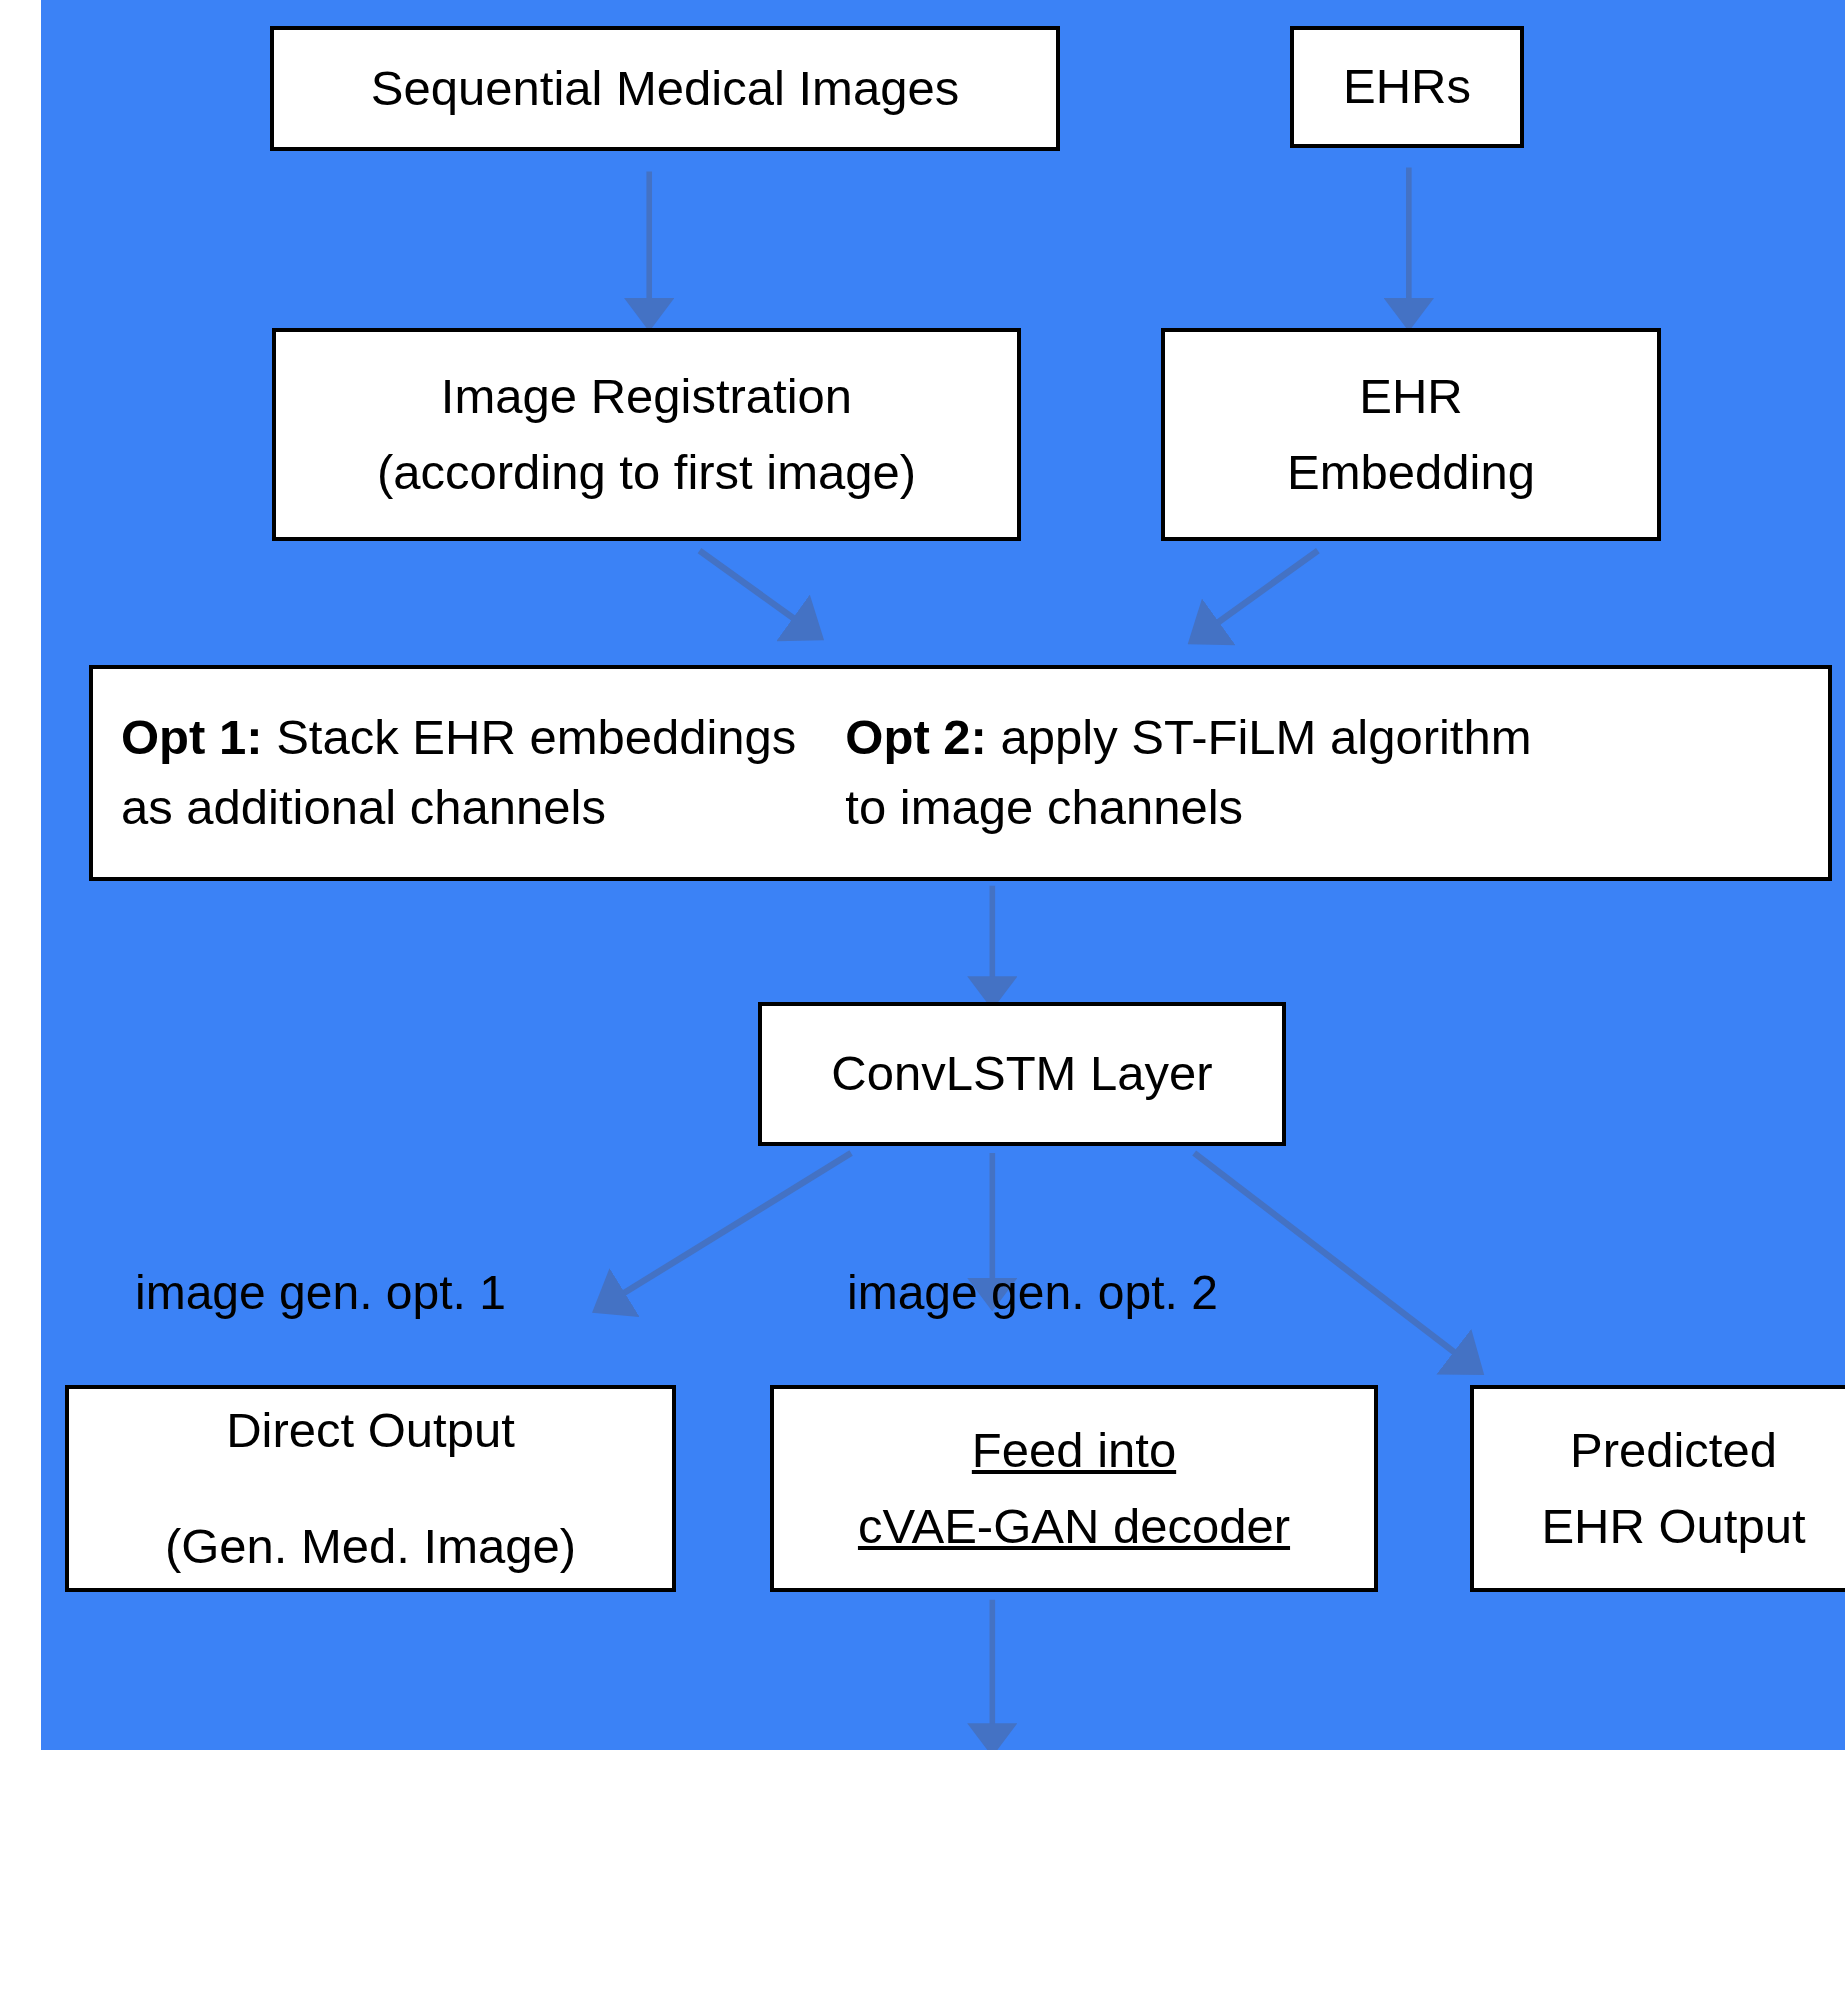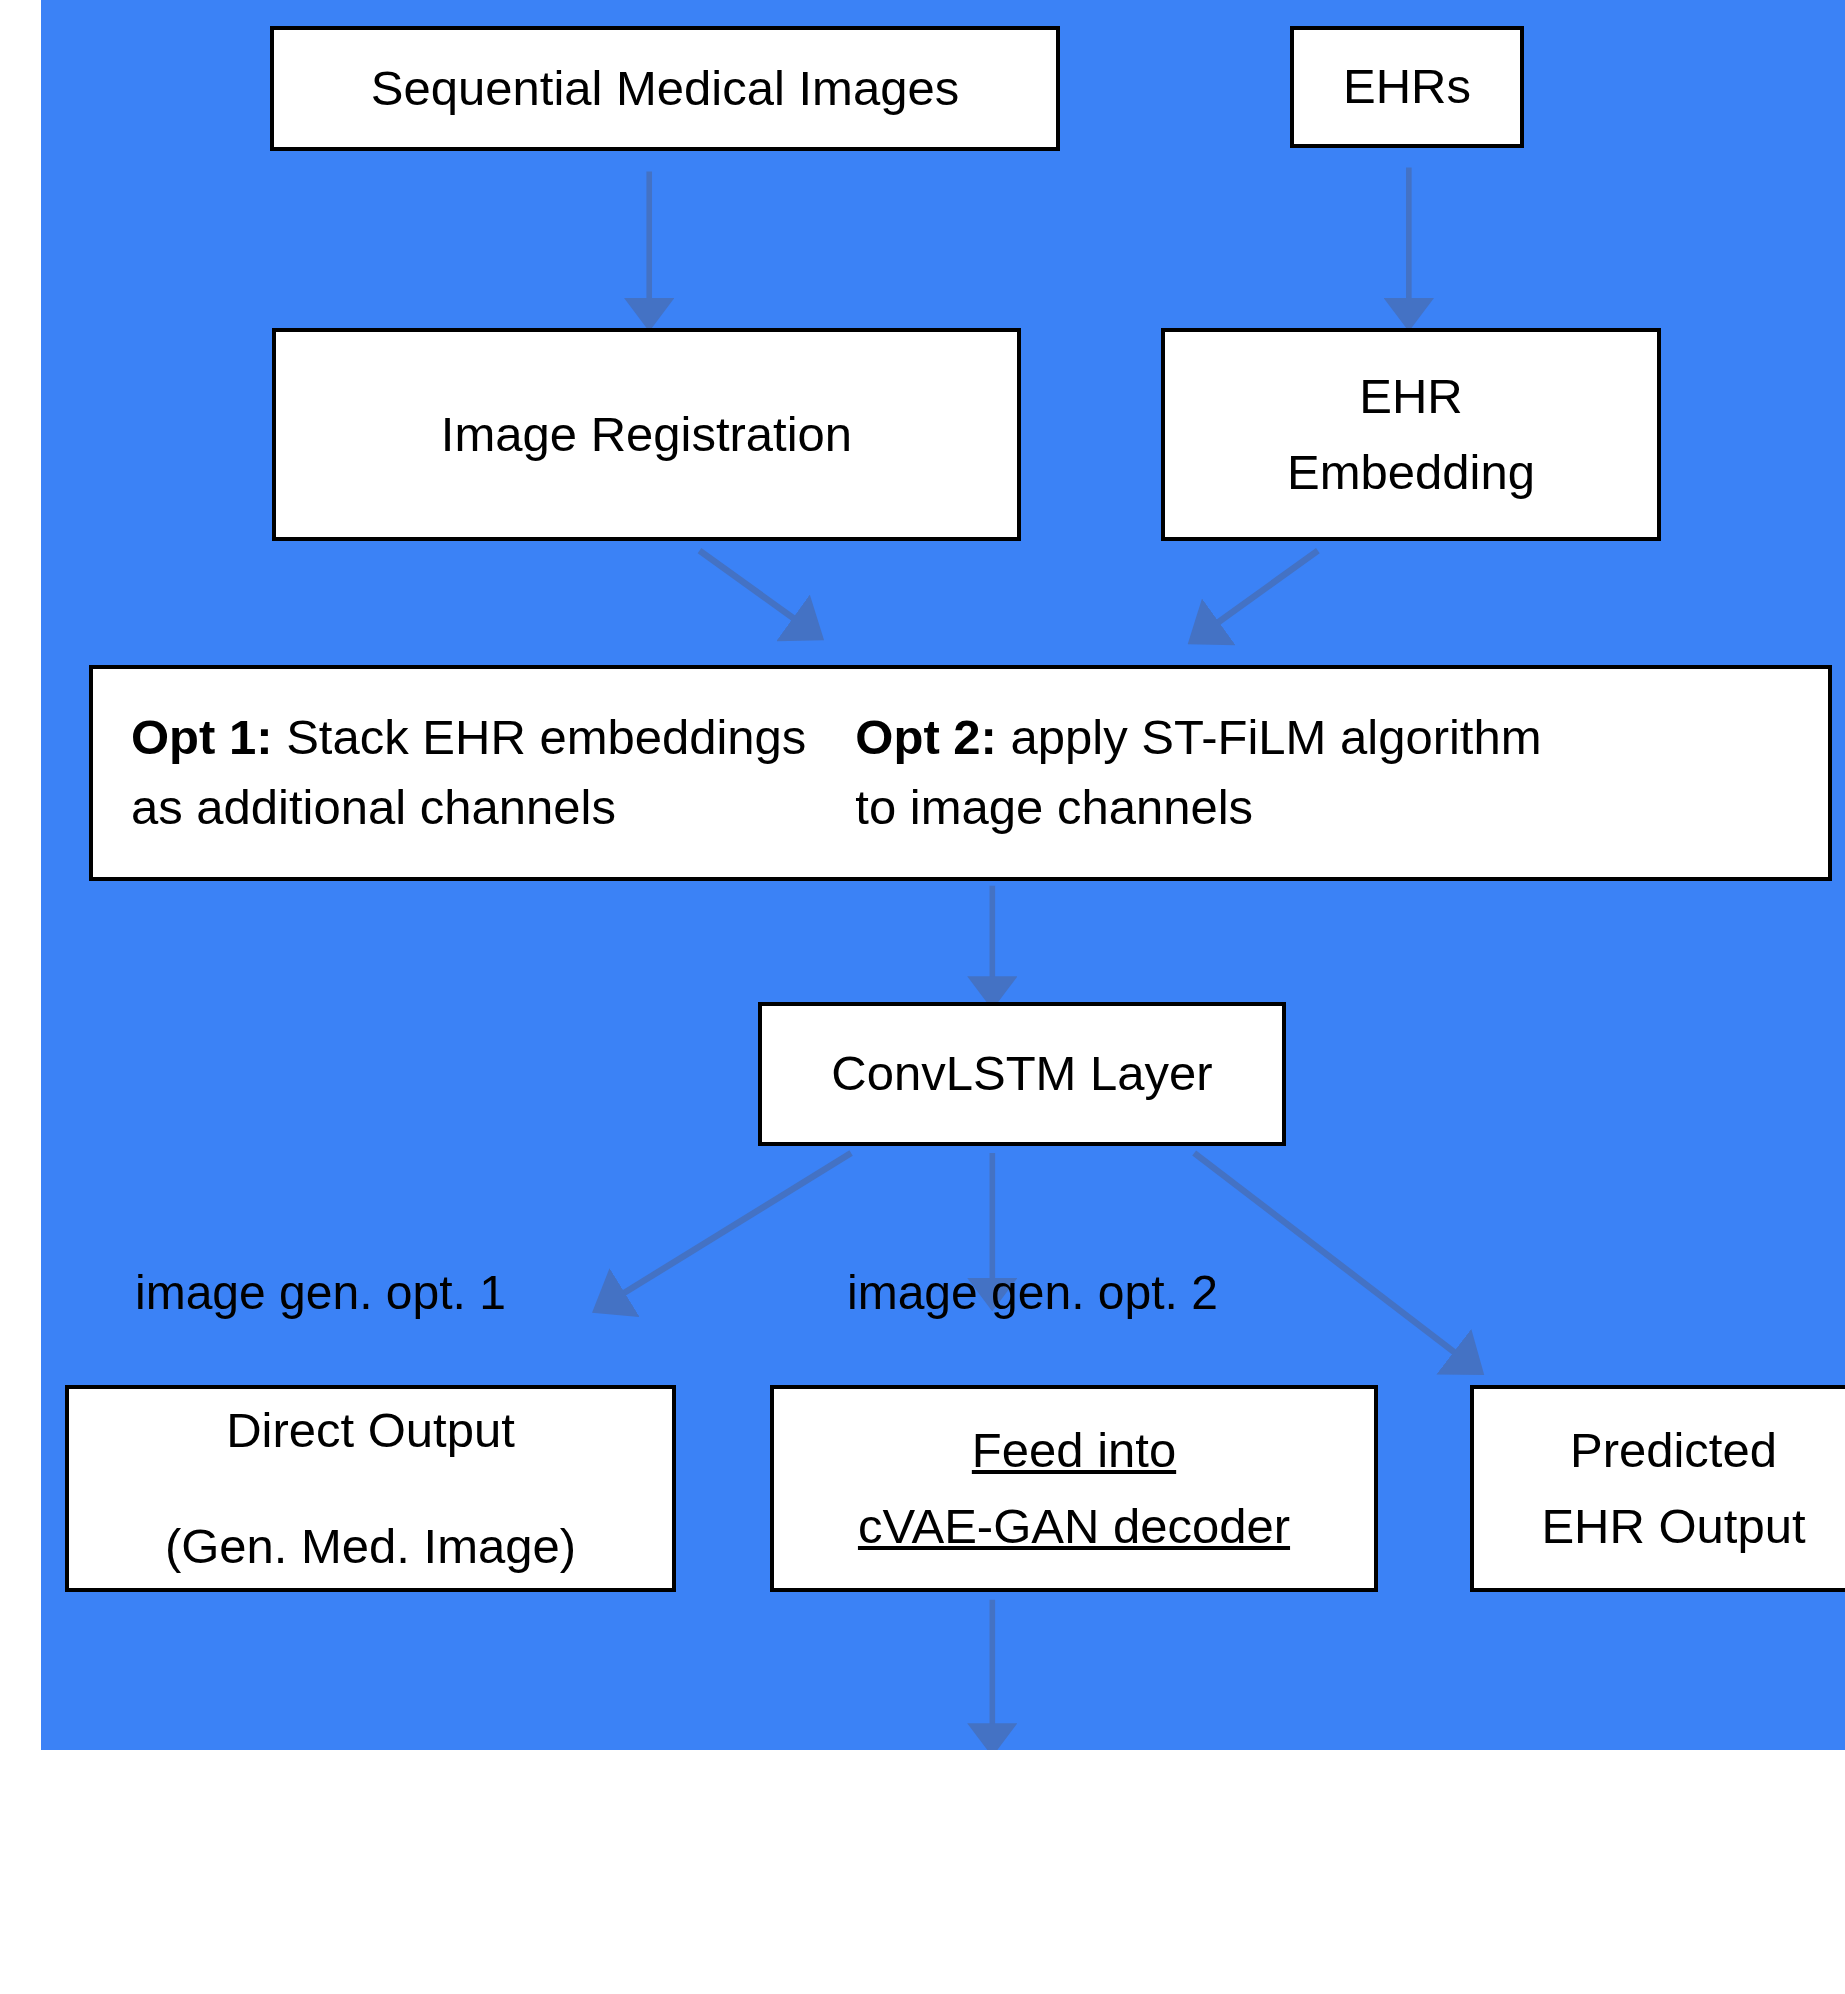--- a/index.html
+++ b/index.html
@@ -32,21 +32,21 @@
     font-weight: 400;
   }
   .node .line { display: block; white-space: nowrap; }
   .node.two-line { line-height: 1.55; }
 
   
   #opt-box {
     flex-direction: row;
     align-items: center;
     justify-content: flex-start;
-    padding-left: 38px;
+    padding-left: 28px;
     text-align: left;
   }
   .opt-col { display: block; }
   .opt-col .line { display: block; white-space: nowrap; }
   .opt-label { font-weight: bold; }
 
   .free-label {
     position: absolute;
     color: #000000;
     font-size: 48px;
@@ -97,20 +97,21 @@
   <div class="node" id="node-sequential-medical-images" style="left:229px; top:26px; width:790px; height:125px;">
     <span class="line">Sequential Medical Images</span>
   </div>
 
   <div class="node" id="node-ehrs" style="left:1249px; top:25.5px; width:234px; height:122px;">
     <span class="line">EHRs</span>
   </div>
 
   <div class="node two-line" id="node-image-registration" style="left:231px; top:328px; width:749px; height:213px;">
     <span class="line">Image Registration</span>
+    <span class="line">(according to first image)</span>
   </div>
 
   <div class="node two-line" id="node-ehr-embedding" style="left:1120px; top:328px; width:500px; height:213px;">
     <span class="line">EHR</span>
     <span class="line">Embedding</span>
   </div>
 
   <div class="node" id="opt-box" style="left:48px; top:665px; width:1743px; height:216px;">
     <div class="opt-col">
       <span class="line"><b class="opt-label">Opt 1:</b><span> Stack EHR embeddings</span></span>

